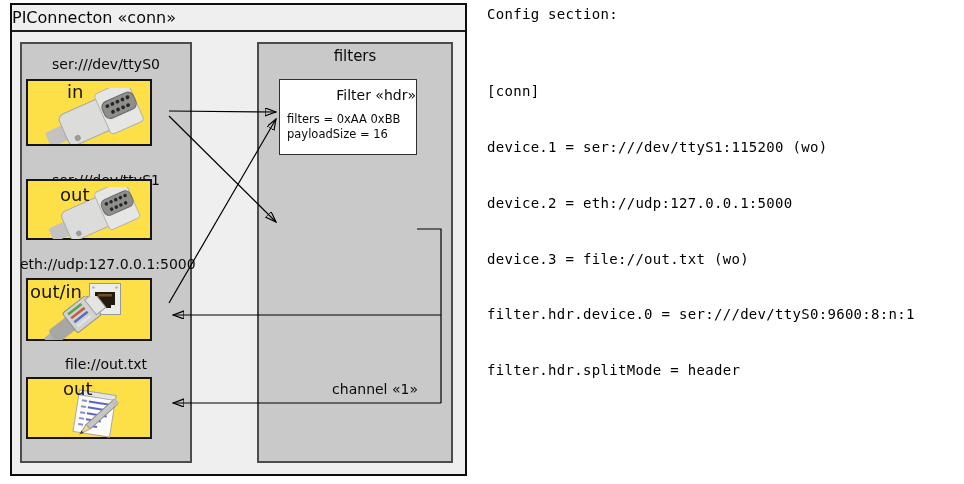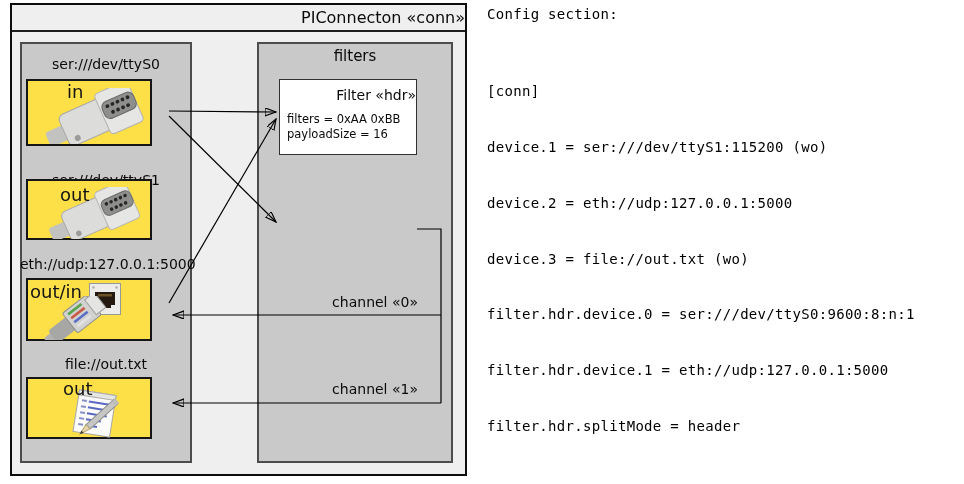--- a/index.html
+++ b/index.html
@@ -3,21 +3,21 @@
 <meta charset="utf-8">
 <style>
   html,body{margin:0;padding:0;background:#ffffff;}
   #screen{position:relative;width:964px;height:484px;background:#ffffff;overflow:hidden;
           font-family:"DejaVu Sans",sans-serif;color:#0a0a0a;}
 
   
   .outer-box{position:absolute;left:10px;top:3px;width:457px;height:473px;box-sizing:border-box;
              border:2px solid #0d0d0d;background:#efefef;}
   .outer-title{position:absolute;left:0;top:0;width:100%;height:25px;line-height:26px;
-               border-bottom:2px solid #1c1c1c;text-align:right;font-size:16px;}
+               border-bottom:2px solid #1c1c1c;text-align:left;font-size:16px;}
 
   
   .panel{position:absolute;box-sizing:border-box;background:#c9c9c9;border:2px solid #4c4c4c;}
   .left-panel{left:20px;top:42px;width:172px;height:421px;}
   .filters-panel{left:257px;top:42px;width:196px;height:421px;}
   .filters-title{position:absolute;left:257px;top:47px;width:196px;text-align:center;font-size:15px;}
 
   
   .dev-label{position:absolute;left:20px;width:172px;text-align:center;font-size:14px;}
   .dl0{top:56px}.dl1{top:172px}.dl2{top:256px}.dl3{top:356px}
@@ -161,21 +161,20 @@
 
   <div class="filter-box f-hdr">
     <div class="filter-name">Filter «hdr»</div>
     <div class="filter-props">
       <div>filters = 0xAA 0xBB</div>
       <div>payloadSize = 16</div>
     </div>
   </div>
 
 
-  <div class="channel-label ch0">channel «0»</div>
   <div class="channel-label ch1">channel «1»</div>
 
   <svg class="wires">
     <defs>
       <marker id="arr" markerUnits="userSpaceOnUse" markerWidth="12" markerHeight="9" refX="11" refY="4" orient="auto">
         <path d="M0,0 L11,4 L0,8 z" fill="#000" stroke="none"></path>
       </marker>
     </defs>
     <path d="M169,111 L276,112" marker-end="url(#arr)"></path>
     <path d="M169,116 L276,222" marker-end="url(#arr)"></path>
@@ -186,21 +185,20 @@
   </svg>
 
   <div class="config">
     <div class="config-heading">Config section:</div>
     <div class="config-lines">
       <div>[conn]</div>
       <div>device.1 = ser:///dev/ttyS1:115200 (wo)</div>
       <div>device.2 = eth://udp:127.0.0.1:5000</div>
       <div>device.3 = file://out.txt (wo)</div>
       <div>filter.hdr.device.0 = ser:///dev/ttyS0:9600:8:n:1</div>
-      <div>filter.hdr.device.1 = eth://udp:127.0.0.1:5000</div>
       <div>filter.hdr.splitMode = header</div>
       
       
       
       
       
       
       
       
       

